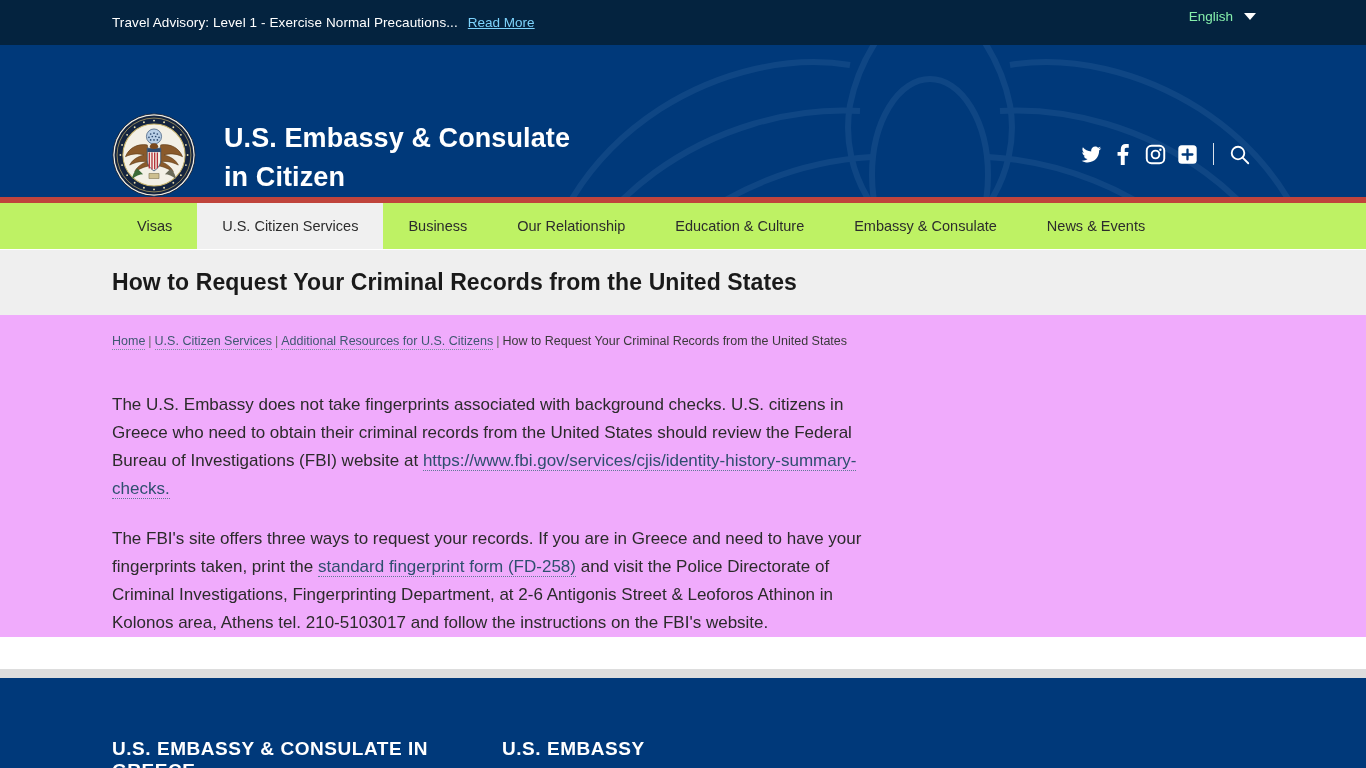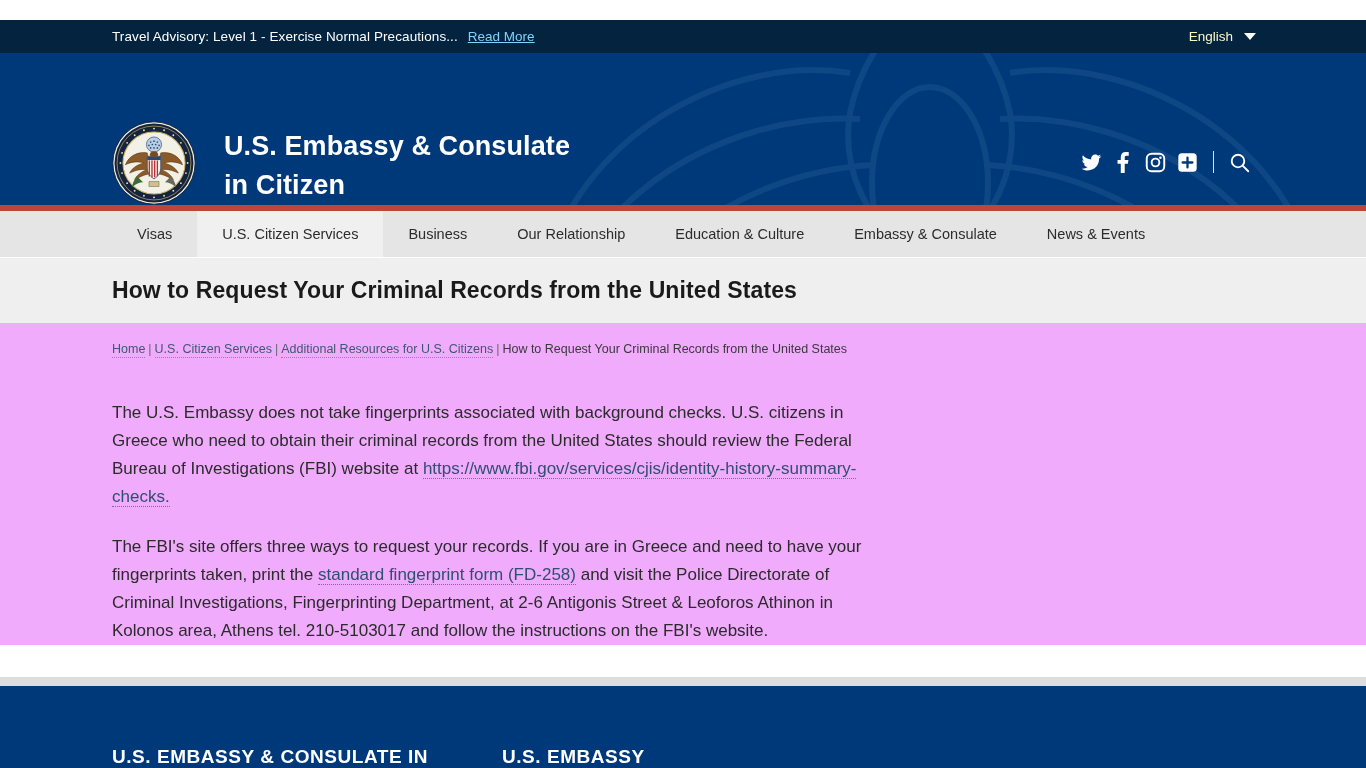--- a/index.html
+++ b/index.html
@@ -5,26 +5,25 @@
   * { box-sizing: border-box; margin: 0; padding: 0; }
   html, body {
     width: 1366px; height: 768px;
     overflow: hidden;
     background: #ffffff;
     font-family: "Liberation Sans", sans-serif;
   }
 
   
   .advisory-bar {
-    height: 33px;
+    height: 45px;
     background: #04233f;
     display: flex;
     align-items: center;
     position: relative;
-    margin-top: 20px;
   }
   .advisory-text {
     margin-left: 112px;
     color: #ffffff;
     font-size: 13.5px;
     letter-spacing: 0.1px;
     white-space: nowrap;
   }
   .advisory-readmore {
     margin-left: 10px;
@@ -37,21 +36,21 @@
   .lang-select {
     position: absolute;
     right: 110px;
     top: 0;
     height: 33px;
     display: flex;
     align-items: center;
     gap: 11px;
     cursor: pointer;
   }
-  .lang-label { color: #fef9c3; font-size: 13.5px; }
+  .lang-label { color: #86efac; font-size: 13.5px; }
   .caret-down {
     width: 0; height: 0;
     border-left: 6px solid transparent;
     border-right: 6px solid transparent;
     border-top: 7px solid #ffffff;
   }
 
   
   .masthead {
     position: relative;
@@ -102,21 +101,21 @@
     opacity: 0.85;
     margin: 0 4px;
   }
 
   
   .red-rule { height: 6px; background: #c0443c; }
 
   
   .primary-nav {
     height: 47px;
-    background: #e5e5e5;
+    background: #bef264;
     display: flex;
     align-items: stretch;
     padding-left: 112px;
     border-bottom: 1px solid #ffffff;
   }
   .nav-item {
     display: flex;
     align-items: center;
     padding: 0 25px;
     font-size: 14.5px;

